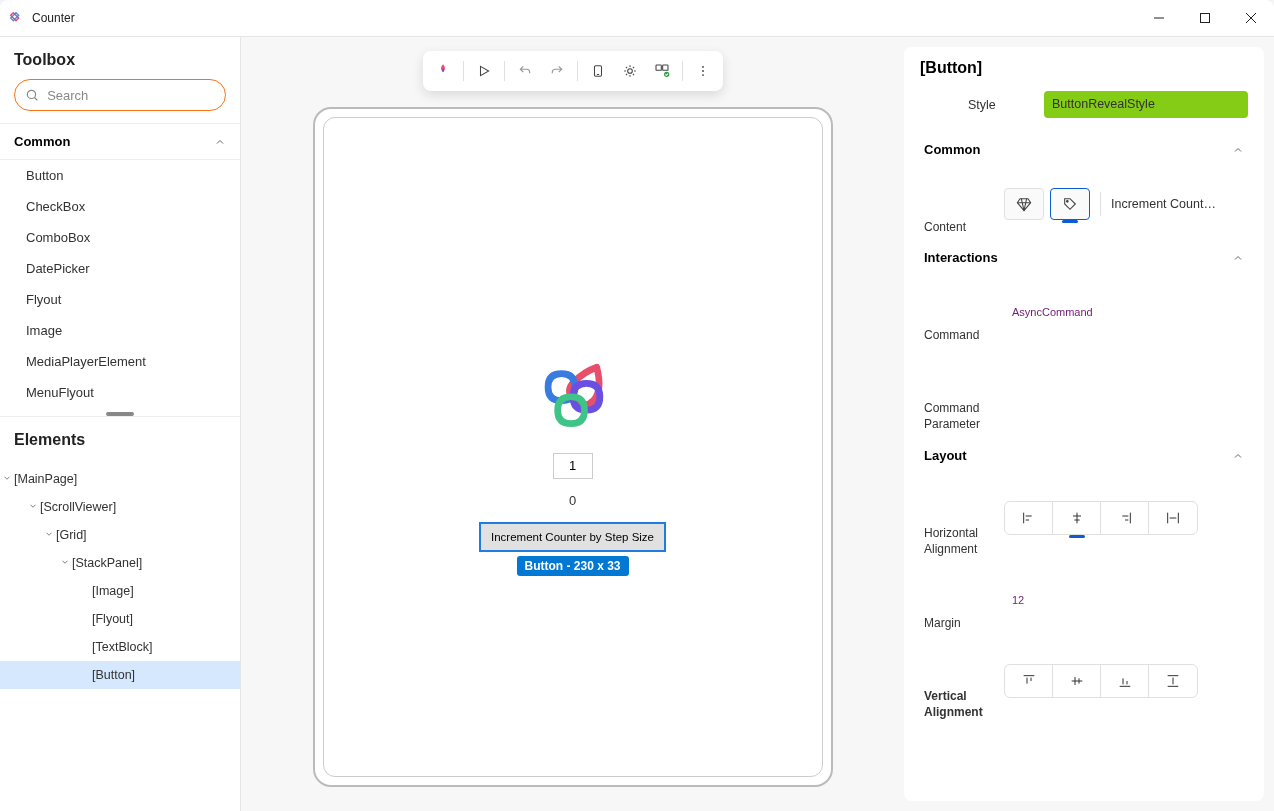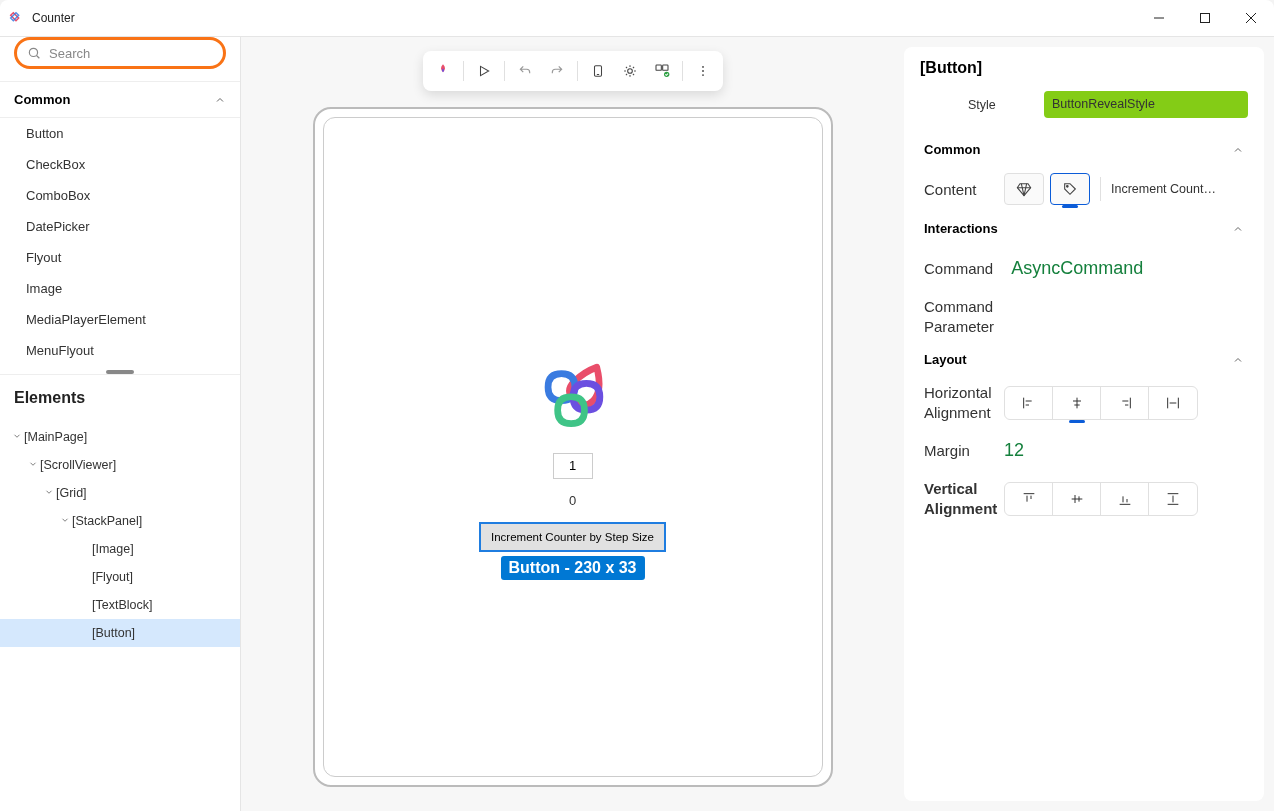--- a/index.html
+++ b/index.html
@@ -12,21 +12,21 @@
   .titlebar-spacer { flex: 1; }
   .winbtn { width: 46px; height: 32px; display: flex; align-items: center; justify-content: center; cursor: pointer; }
   .winbtn svg { width: 10px; height: 10px; }
   
   .app-body { flex:1; display: flex; background: #f7f7f7; height: calc(811px - 32px);}
   
   
   .left-panel { width: 241px; background: #fff; border-right: 1px solid #e5e5e5; display: flex; flex-direction: column; }
   .panel-title { font-size: 16px; font-weight: 600; padding: 14px 14px 10px; color: #222; }
   .search-wrap { padding: 0 14px 12px; }
-  .search { display: flex; align-items: center; border: 3px solid #f97316; border-radius: 16px; height: 32px; padding: 0 10px; background: #fff; }
+  .search { display: flex; align-items: center; border: 1px solid #f97316; border-radius: 16px; height: 32px; padding: 0 10px; background: #fff; }
   .search svg { width: 16px; height: 16px; stroke: #888; }
   .search input { border: none; outline: none; font-size: 13px; margin-left: 8px; width: 100%; color: #444; background: transparent; }
   .search input::placeholder { color: #888; }
   
   .section-header { display: flex; justify-content: space-between; align-items: center; padding: 10px 14px; font-size: 13px; font-weight: 600; border-top: 1px solid #eee; border-bottom: 1px solid #eee; cursor: pointer; }
   .section-header svg { width: 12px; height: 12px; stroke: #666; }
   
   .tool-list { overflow-y: auto; }
   .tool-item { padding: 8px 14px 8px 26px; font-size: 13px; color: #333; cursor: pointer; }
   
@@ -44,48 +44,48 @@
   .tb-btn { width: 28px; height: 28px; display: flex; align-items: center; justify-content: center; border-radius: 6px; cursor: pointer; }
   .tb-sep { width: 1px; height: 20px; background: #e0e0e0; margin: 0 2px; }
   
   .phone-frame { margin-top: 70px; width: 520px; height: 680px; background: #fff; border: 2px solid #bbb; border-radius: 18px; padding: 8px; }
   .phone-inner { width: 100%; height: 100%; border: 1px solid #ccc; border-radius: 12px; display: flex; flex-direction: column; align-items: center; justify-content: center; gap: 14px; }
   .app-logo { width: 96px; height: 96px; }
   .counter-input { width: 40px; height: 26px; border: 1px solid #ccc; text-align: center; font-size: 13px; background: #fff; }
   .counter-value { font-size: 13px; color: #333; }
   .inc-btn-wrap { position: relative; }
   .inc-btn { border: 2px solid #1f7de0; background: #e1e1e1; font-size: 11.5px; padding: 7px 10px; cursor: pointer; }
-  .sel-badge { position: absolute; top: 100%; left: 50%; transform: translateX(-50%); margin-top: 4px; background: #0078d4; color: #fff; font-size: 16px; font-weight: 600; padding: 3px 8px; border-radius: 3px; white-space: nowrap; }
+  .sel-badge { position: absolute; top: 100%; left: 50%; transform: translateX(-50%); margin-top: 4px; background: #0078d4; color: #fff; font-size: 12px; font-weight: 600; padding: 3px 8px; border-radius: 3px; white-space: nowrap; }
   
   
   .right-panel { width: 360px; background: #fff; margin: 10px 10px 10px 0; border-radius: 8px; display: flex; flex-direction: column; padding: 12px 16px; overflow: hidden; }
   .rp-title { font-size: 16px; font-weight: 600; margin-bottom: 14px; }
   .prop-row { display: flex; align-items: center; gap: 12px; margin-bottom: 14px; font-size: 12.5px; margin-left: 48px; }
   .prop-label { width: 64px; color: #333; font-size: 12.5px; }
   .prop-input { flex: 1; border: none; border-bottom: 1px solid transparent; padding: 6px 8px; font-size: 12.5px; color: #333; background: #84cc16; border-radius: 4px; }
   
   .tabbar { display: flex; align-items: center; border: 1px solid #eee; border-radius: 8px; padding: 4px; margin: 8px 0 12px; }
   .tab { padding: 6px 14px; font-size: 12.5px; color: #888; cursor: pointer; border-radius: 6px; position: relative; }
   .tab.active { color: #222; background: #fff; box-shadow: 0 1px 3px rgba(0,0,0,0.06); }
   .tab.active::after { content: ''; position: absolute; bottom: -2px; left: 50%; transform: translateX(-50%); width: 18px; height: 3px; background: #0b5cd8; border-radius: 2px; }
   .tabbar-spacer { flex: 1; }
   .tabbar-search svg { width: 18px; height: 18px; stroke: #222; }
   .tabbar-search { padding: 4px 6px; cursor: pointer; }
   
   .cat-header { display: flex; justify-content: space-between; align-items: center; padding: 10px 4px; font-size: 13px; font-weight: 600; cursor: pointer; }
   .cat-header svg { width: 12px; height: 12px; stroke: #666; }
   
   .prop-grid-row { display: flex; align-items: center; gap: 10px; padding: 6px 4px; }
-  .pg-label { width: 70px; font-size: 15px; color: #333; }
+  .pg-label { width: 70px; font-size: 12px; color: #333; margin-top: 47px; }
   .seg-group { display: flex; gap: 6px; align-items: center; }
   .seg { width: 40px; height: 32px; border: 1px solid #e0e0e0; border-radius: 4px; display: flex; align-items: center; justify-content: center; cursor: pointer; background: #fafafa; position: relative;}
   .seg.active { border-color: #0b5cd8; }
   .seg.active::after { content: ''; position: absolute; bottom: -4px; left: 50%; transform: translateX(-50%); width: 16px; height: 3px; background: #0b5cd8; border-radius: 2px; }
   .seg svg { width: 16px; height: 16px; }
-  .pg-input { font-size: 18px; color: #15803d; padding: 6px 8px; flex: 1; border: none; background: transparent; }
+  .pg-input { font-size: 11px; color: #701a75; padding: 6px 8px; flex: 1; border: none; background: transparent; }
   .content-input-trunc { width: 110px; border: none; background: transparent; font-size: 12.5px; color: #333; overflow: hidden; text-overflow: ellipsis; white-space: nowrap; }
   
   .align-group { display: flex; border: 1px solid #e0e0e0; border-radius: 6px; overflow: visible; }
   .align-btn { width: 48px; height: 32px; display: flex; align-items: center; justify-content: center; cursor: pointer; border-right: 1px solid #e0e0e0; position: relative;}
   .align-btn:last-child { border-right: none; }
   .align-btn.active::after { content: ''; position: absolute; bottom: -4px; left: 50%; transform: translateX(-50%); width: 16px; height: 3px; background: #0b5cd8; border-radius: 2px; }
   .align-btn svg { width: 16px; height: 16px; stroke: #333; fill: none; stroke-width: 1.5; }
 </style>
 </head>
 <body>
@@ -113,20 +113,21 @@
       <svg viewBox="0 0 10 10">
         <line x1="0" y1="0" x2="10" y2="10" stroke="#222" stroke-width="1"></line>
         <line x1="10" y1="0" x2="0" y2="10" stroke="#222" stroke-width="1"></line>
       </svg>
     </div>
 </div>
 
 <div class="app-body">
 
   <div class="left-panel">
+    <div class="panel-title">Toolbox</div>
     <div class="search-wrap">
       <div class="search">
         <svg viewBox="0 0 24 24" fill="none" stroke-width="2">
             <circle cx="11" cy="11" r="7"></circle>
             <line x1="21" y1="21" x2="16.2" y2="16.2"></line>
           </svg>
         <input placeholder="Search" style="">
       </div>
     </div>
     <div class="section-header">
@@ -142,21 +143,21 @@
       <div class="tool-item">DatePicker</div>
       <div class="tool-item">Flyout</div>
       <div class="tool-item">Image</div>
       <div class="tool-item">MediaPlayerElement</div>
       <div class="tool-item">MenuFlyout</div>
     </div>
     <div class="grab-handle"></div>
 
     <div class="panel-title" style="border-top:1px solid #eee;">Elements</div>
     <div class="tree">
-      <div class="tree-row" style="padding-left:12px;">
+      <div class="tree-row" style="padding-left:2px;">
         <span class="tree-chevron"><svg viewBox="0 0 24 24" fill="none" stroke-width="2">
               <polyline points="6 9 12 15 18 9"></polyline>
             </svg></span>
         <span>[MainPage]</span>
       </div>
       <div class="tree-row" style="padding-left:28px;">
         <span class="tree-chevron"><svg viewBox="0 0 24 24" fill="none" stroke-width="2">
               <polyline points="6 9 12 15 18 9"></polyline>
             </svg></span>
         <span>[ScrollViewer]</span>

